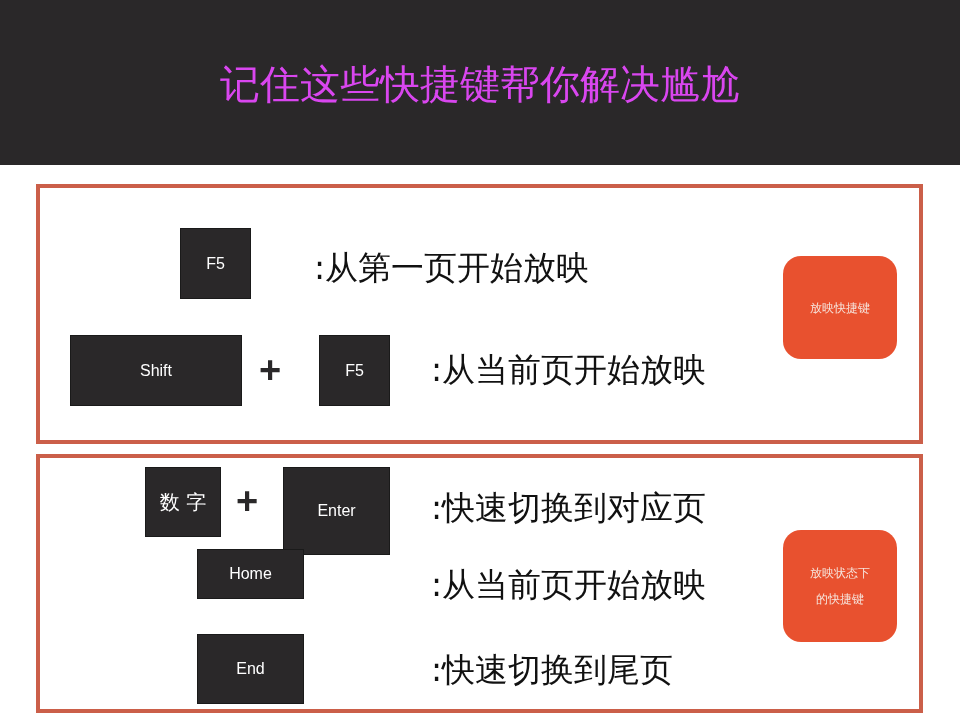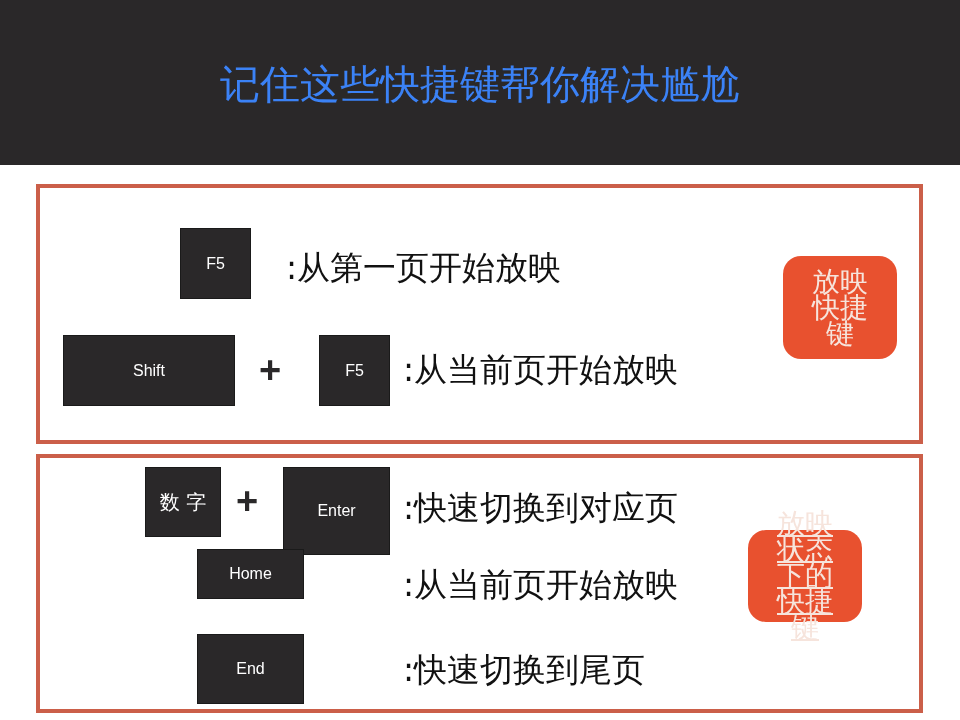--- a/index.html
+++ b/index.html
@@ -4,62 +4,63 @@
 <style>
   * { box-sizing: border-box; margin: 0; padding: 0; }
   html, body { width: 960px; height: 720px; background: #ffffff; overflow: hidden; }
   body { position: relative; font-family: "DejaVu Sans", "Liberation Sans", sans-serif; }
   .header {
     position: absolute; left: 0; top: 0; width: 960px; height: 165px;
     background: #2a2829;
   }
   .title {
     position: absolute; left: 0; top: 58px; width: 960px; text-align: center;
-    color: #3b82f6; font-size: 40px; line-height: 52px; letter-spacing: 0px;
+    color: #d946ef; font-size: 40px; line-height: 52px; letter-spacing: 0px;
   }
   .frame {
     position: absolute; left: 36px; width: 887px;
     border: 4px solid #cb5f49;
   }
   .frame1 { top: 184px; height: 260px; }
   .frame2 { top: 454px; height: 259px; }
   .key {
     position: absolute; background: #2a2829; color: #ffffff;
     display: flex; align-items: center; justify-content: center;
     font-family: "Liberation Sans", sans-serif; font-size: 16px;
     border: 1px solid #1a1a1a;
   }
   .plus {
     position: absolute; color: #2a2829; font-family: "Liberation Sans", sans-serif;
     font-size: 38px; font-weight: bold; line-height: 40px;
   }
   .desc {
     position: absolute; color: #111111; font-size: 33px; line-height: 40px;
     white-space: nowrap;
+    margin-left: 28px;
   }
   .badge {
     position: absolute; background: #e8512f; color: #f6e4dc;
     border-radius: 18px; display: flex; align-items: center; justify-content: center;
-    text-align: center; font-size: 28px; line-height: 26px;
+    text-align: center; font-size: 12px; line-height: 26px;
   }
   .badge span { display: block; width: 70px; }
 </style>
 </head>
 <body>
 
 <div class="header">
   <div class="title">记住这些快捷键帮你解决尴尬</div>
 </div>
 
 <div class="frame frame1"></div>
 
 <div class="key" style="left:180px; top:228px; width:71px; height:71px;">F5</div>
 <div class="desc" style="left:286px; top:248px;">:从第一页开始放映</div>
 
-<div class="key" style="left:63px; top:335px; width:172px; height:71px;">Shift</div>
+<div class="key" style="left:70px; top:335px; width:172px; height:71px;">Shift</div>
 <div class="plus" style="left:259px; top:350px;">+</div>
 <div class="key" style="left:319px; top:335px; width:71px; height:71px;">F5</div>
 <div class="desc" style="left:403px; top:350px;">:从当前页开始放映</div>
 
 <div class="badge" style="left:783px; top:256px; width:114px; height:103px;">
   <span>放映快捷键</span>
 </div>
 
 <div class="frame frame2"></div>
 
@@ -67,15 +68,15 @@
 <div class="plus" style="left:236px; top:481px;">+</div>
 <div class="key" style="left:283px; top:467px; width:107px; height:88px;">Enter</div>
 <div class="desc" style="left:403px; top:488px;">:快速切换到对应页</div>
 
 <div class="key" style="left:197px; top:549px; width:107px; height:50px;">Home</div>
 <div class="desc" style="left:403px; top:565px;">:从当前页开始放映</div>
 
 <div class="key" style="left:197px; top:634px; width:107px; height:70px;">End</div>
 <div class="desc" style="left:403px; top:650px;">:快速切换到尾页</div>
 
-<div class="badge" style="left:748px; top:530px; width:114px; height:92px;text-decoration:underline;">
+<div class="badge" style="left:783px; top:530px; width:114px; height:112px;">
   <span>放映状态下的快捷键</span>
 </div>
 
 </body></html>

